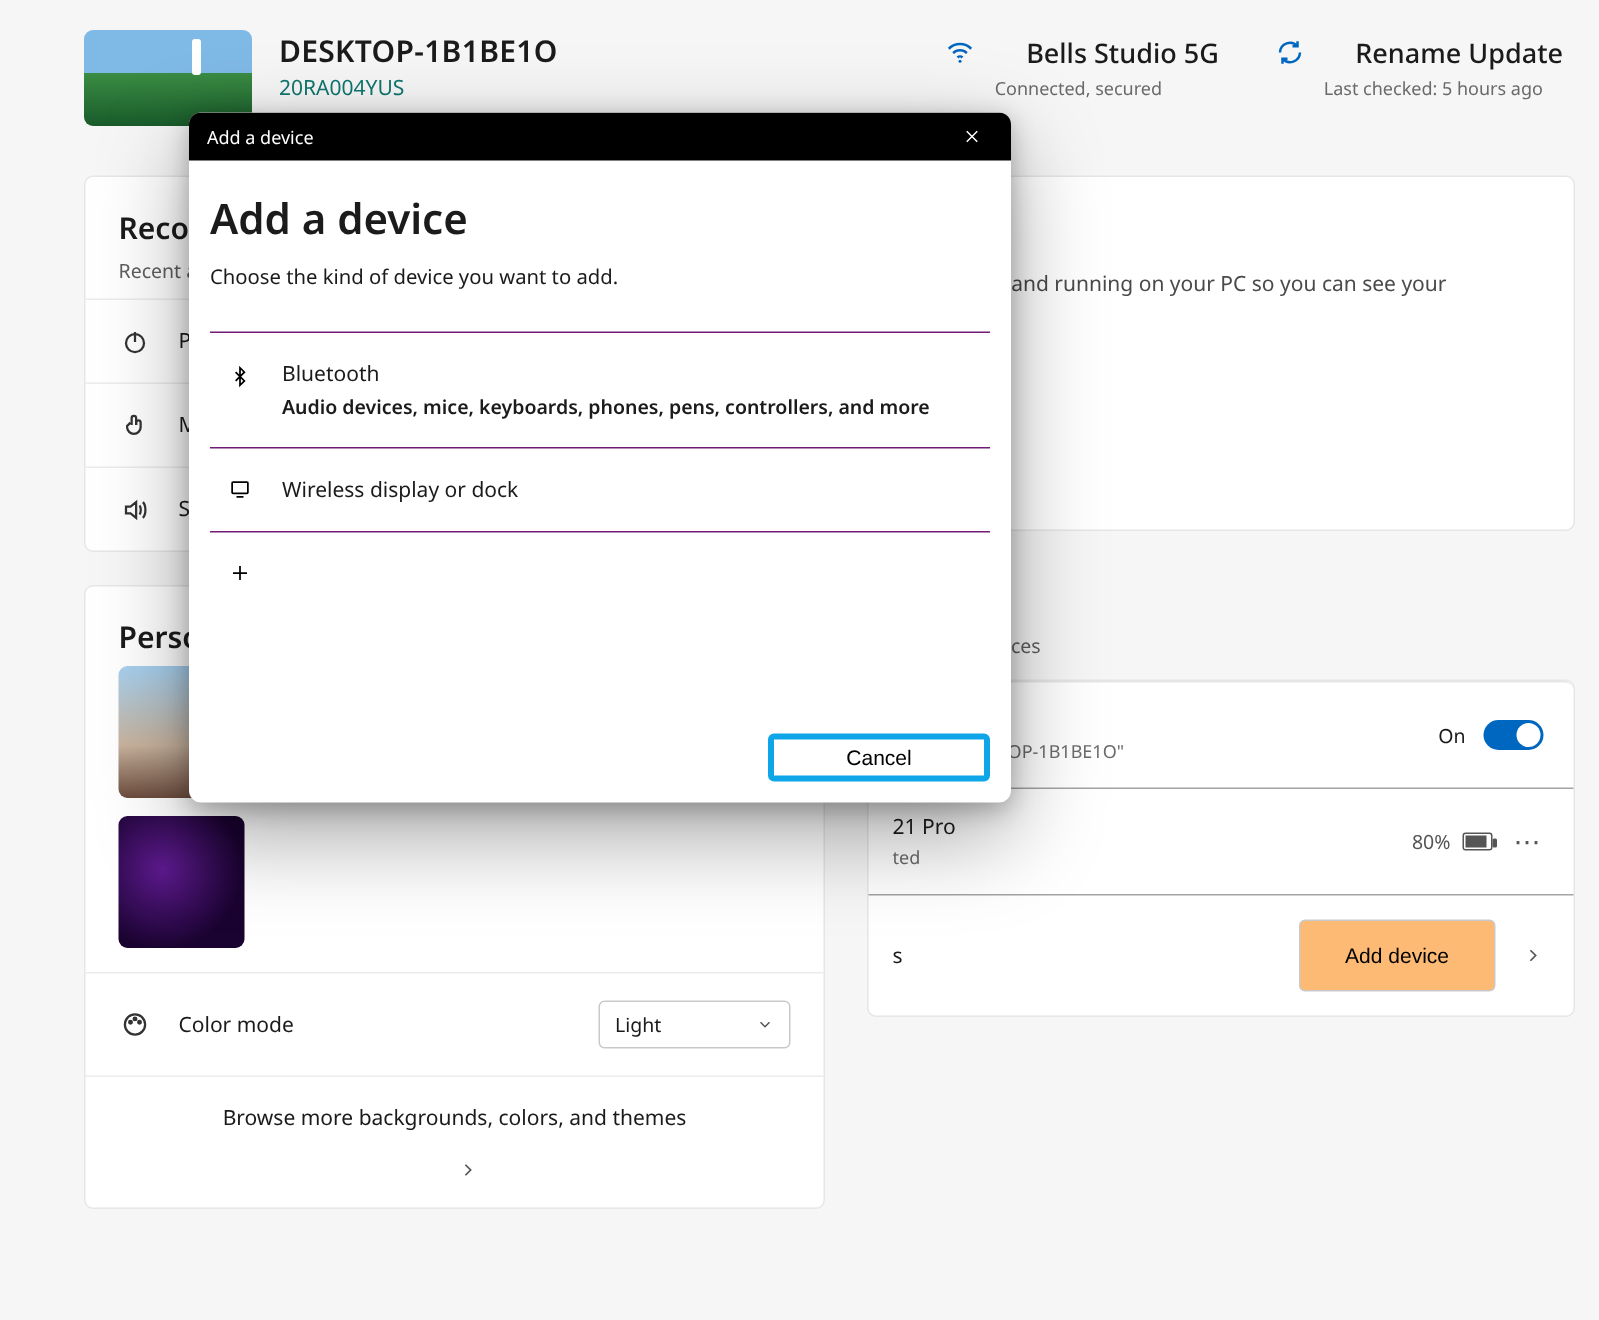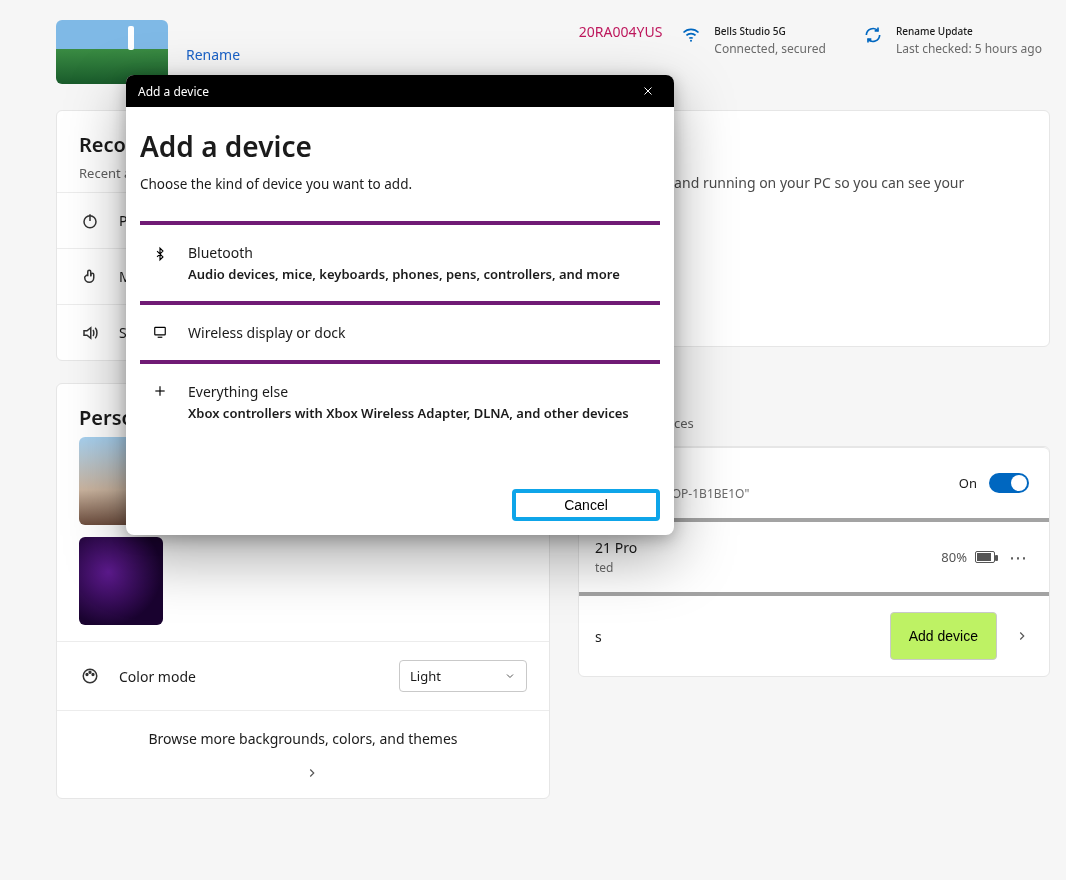--- a/index.html
+++ b/index.html
@@ -20,26 +20,26 @@
     width:112px; height:64px; border-radius:6px; overflow:hidden; flex:0 0 auto;
     background:linear-gradient(180deg,#7fb9e6 0%,#7fb9e6 45%,#3a8c43 45%,#195b2b 100%);
     position:relative;
   }
   .pc-thumb::after{ 
     content:""; position:absolute; right:34px; top:6px; width:6px; height:24px;
     background:#fff; border-radius:2px;
   }
   .pc-info { flex:1; }
   .pc-name { font-size:20px; font-weight:600; letter-spacing:0.2px; }
-  .pc-model { font-size:14px; color:#be185d; margin-top:2px;text-align:right;}
+  .pc-model { font-size:14px; color:#0f766e; margin-top:2px;}
   .pc-rename { font-size:14px; color:#1a62c7; margin-top:4px; cursor:pointer;}
   .header-right { display:flex; gap:36px; padding-right:8px; padding-top:4px; }
   .hr-item { display:flex; gap:12px; align-items:flex-start;}
   .hr-icon { width:22px; height:22px; display:flex; align-items:center; justify-content:center; color:#0067c0; }
-  .hr-title { font-size:10px; font-weight:500;}
+  .hr-title { font-size:18px; font-weight:500;margin-left:21px;}
   .hr-sub   { font-size:12px; color:#6a6a6a; margin-top:2px;}
 
   
   .cols { display:flex; gap:28px; margin-top:26px; }
   .col-left  { flex:0 0 494px; }
   .col-right { flex:1; }
 
   .card {
     background:#fff; border:1px solid #e6e6e6; border-radius:6px;
   }
@@ -73,21 +73,21 @@
   .drive-btn {
     margin-top:14px; display:inline-flex; align-items:center;
     height:34px; padding:0 16px; border:1px solid #c9c9c9; border-radius:4px;
     background:#fff; font-size:14px;
   }
 
   .bt-title { font-size:20px; font-weight:600; margin:36px 0 4px 2px;}
   .bt-sub   { font-size:13px; color:#5f5f5f; margin:0 0 14px 2px;}
   .bt-row {
     display:flex; align-items:center; padding:16px 20px 16px 16px;
-    border-top:4px solid #a3a3a3;
+    border-top:1px solid #a3a3a3;
   }
   .bt-row:first-of-type{ border-top:1px solid #e6e6e6; border-radius:6px 6px 0 0;}
   .bt-name { font-size:14px; }
   .bt-note { font-size:12px; color:#6b6b6b; margin-top:2px;}
   .flex1 { flex:1; }
   .toggle {
     width:40px; height:20px; border-radius:10px; background:#0067c0;
     position:relative; margin-left:12px;
   }
   .toggle::after{
@@ -95,42 +95,42 @@
     background:#fff; border-radius:50%;
   }
   .on-label { font-size:13px; margin-left:auto;}
   .battery { font-size:13px; color:#555; display:flex; align-items:center; gap:8px;}
   .batt-icon { width:20px; height:12px; border:1.5px solid #555; border-radius:2px; position:relative;}
   .batt-icon::after{ content:""; position:absolute; right:-4px; top:3px; width:3px; height:6px; background:#555; border-radius:1px;}
   .batt-icon::before{ content:""; position:absolute; left:1px; top:1px; bottom:1px; width:75%; background:#555;}
   .dots { font-size:18px; margin-left:14px; color:#555; letter-spacing:2px;}
 
   .add-btn {
-    height:48px; padding:0 18px; border:1px solid #c9c9c9; border-radius:4px;
-    background:#bef264; font-size:14px;
+    height:48px; padding:0 30px; border:1px solid #c9c9c9; border-radius:4px;
+    background:#fdba74; font-size:14px;
   }
   .chev { color:#555; margin-left:18px; }
 
   
   .modal {
     position:absolute; left:126px; top:75px; width:548px; height:460px;
     background:#fff; border-radius:8px; overflow:hidden;
     box-shadow:0 22px 60px rgba(0,0,0,0.35), 0 4px 16px rgba(0,0,0,0.25);
     display:flex; flex-direction:column;
   }
   .modal-title {
     background:#000; color:#fff; height:32px; display:flex; align-items:center;
     padding:0 12px; font-size:12px;
   }
   .modal-title .x { margin-left:auto; width:28px; height:28px; display:flex; align-items:center; justify-content:center; color:#fff;}
   .modal-body { padding:18px 14px 0 14px; flex:1; display:flex; flex-direction:column; }
   .modal-h1 { font-size:28px; font-weight:600; margin:2px 0 10px;}
   .modal-p  { font-size:13.5px; margin:0 0 28px;}
   .opt {
-    display:flex; gap:18px; padding:18px 10px; border-top:4px solid #701a75;
+    display:flex; gap:18px; padding:18px 10px; border-top:1px solid #701a75;
     cursor:pointer;
   }
   .opt:first-of-type { border:2px solid #000; border-radius:2px; margin:0 -2px; }
   .opt .oicon { width:20px; display:flex; justify-content:center; padding-top:2px;}
   .opt .otitle { font-size:14px; }
   .opt .odesc  { font-size:13px; font-weight:600; color:#1b1b1b; margin-top:3px;}
   .modal-footer { padding:14px; display:flex; justify-content:flex-end; }
   .cancel-btn {
     height:32px; width:148px; border:4px solid #0ea5e9; border-radius:4px;
     background:#fff; font-size:14px;
@@ -139,20 +139,21 @@
   svg { display:block; }
 </style>
 </head>
 <body>
 
 <div class="page">
 
   <div class="header-row">
     <div class="pc-thumb"></div>
     <div class="pc-info">
+      <div class="pc-name">DESKTOP-1B1BE1O</div>
       <div class="pc-model">20RA004YUS</div>
       <div class="pc-rename">Rename</div>
     </div>
     <div class="header-right">
       <div class="hr-item">
         <div class="hr-icon">
           <svg width="20" height="20" viewBox="0 0 24 24" fill="none" stroke="#0067c0" stroke-width="2">
             <path d="M3 9c5-5 13-5 18 0"></path>
               <path d="M6.5 12.5c3-3 8-3 11 0"></path>
               <path d="M10 16c1-1 3-1 4 0"></path>
@@ -344,24 +345,20 @@
       </div>
     </div>
 
     <div class="opt">
       <div class="oicon">
         <svg width="14" height="14" viewBox="0 0 24 24" fill="none" stroke="#000" stroke-width="2">
             <line x1="12" y1="4" x2="12" y2="20"></line>
             <line x1="4" y1="12" x2="20" y2="12"></line>
           </svg>
       </div>
-      <div>
-        <div class="otitle">Everything else</div>
-        <div class="odesc">Xbox controllers with Xbox Wireless Adapter, DLNA, and other devices</div>
-      </div>
     </div>
 
     <div style="flex:1"></div>
   </div>
   <div class="modal-footer">
     <button class="cancel-btn">Cancel</button>
   </div>
 </div>
 
 </body></html>

